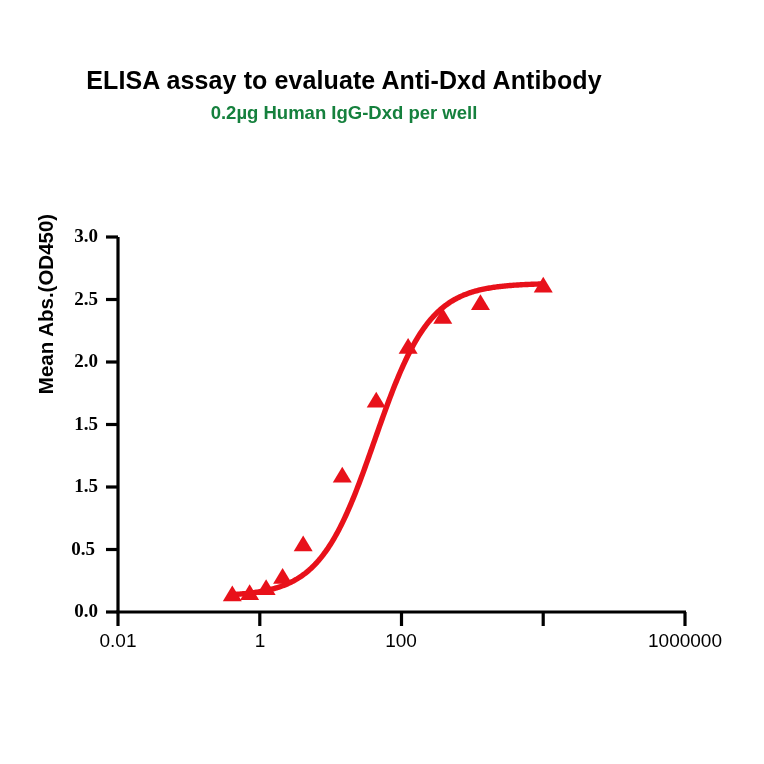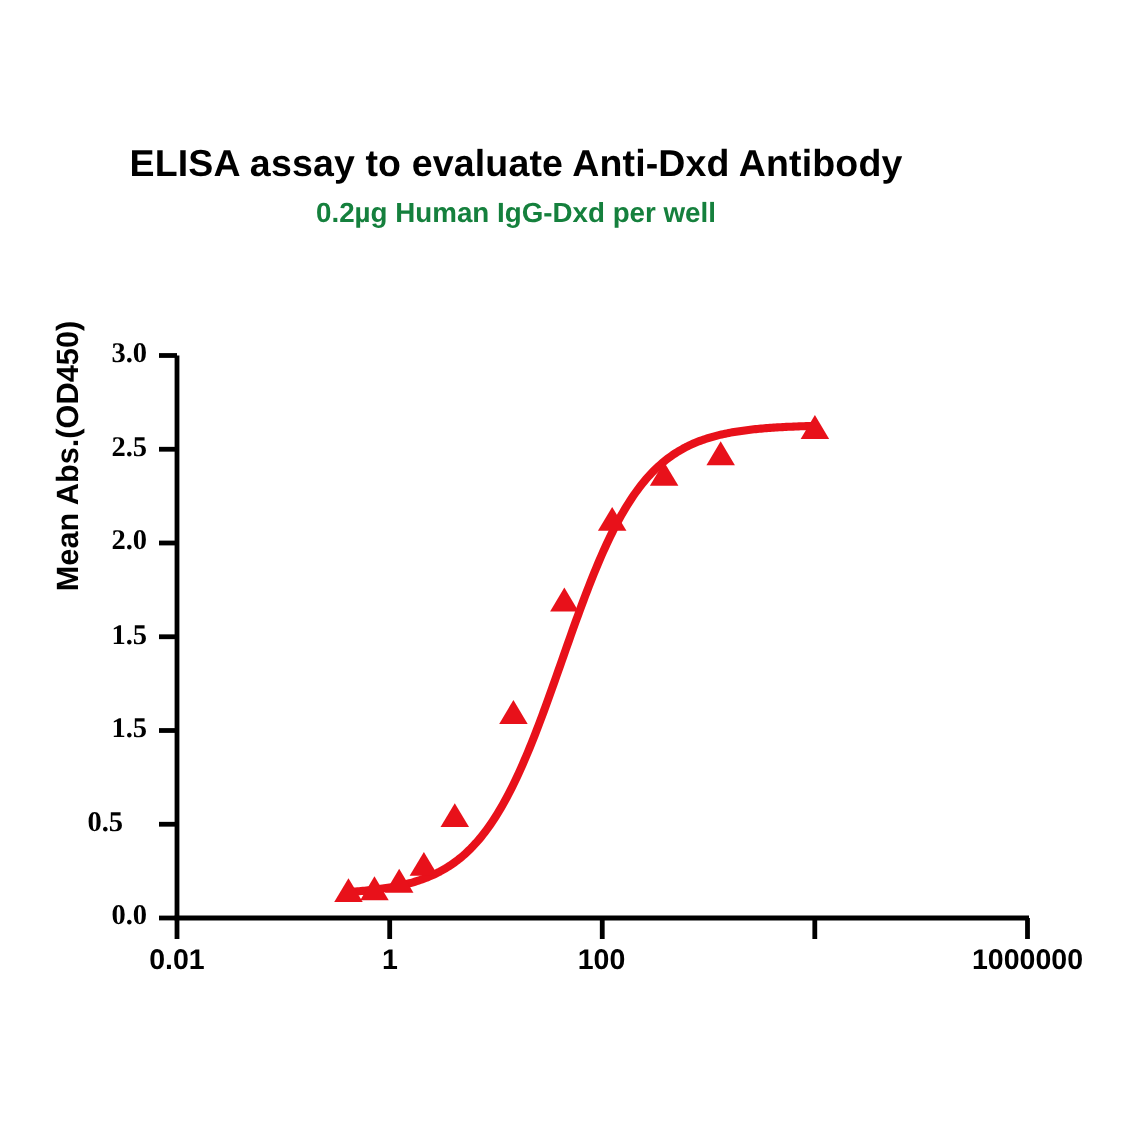--- a/index.html
+++ b/index.html
@@ -5,21 +5,21 @@
   html,body{margin:0;padding:0;}
   body{
     width:764px;height:764px;
     background:#ffffff;
     font-family:"Liberation Sans", sans-serif;
     overflow:hidden;
   }
   #root{position:relative;width:764px;height:764px;}
 
   .title-block{
-    position:absolute;left:0;top:66px;width:688px;text-align:center;margin-top:29px;
+    position:absolute;left:0;top:66px;width:688px;text-align:center;
   }
   .title-main{
     font-size:25px;font-weight:bold;color:#000;letter-spacing:0.1px;
     line-height:1.15;white-space:nowrap;
   }
   .title-sub{
     font-size:18.5px;font-weight:bold;color:#15803d;margin-top:7px;
     line-height:1.15;white-space:nowrap;
   }
 
@@ -39,21 +39,21 @@
   .axis-title-x{
     position:absolute;left:60px;top:657px;width:600px;text-align:center;
     font-size:20.5px;font-weight:bold;color:#000;white-space:nowrap;
   }
   .ytick-label{
     position:absolute;text-align:right;font-size:19px;font-weight:bold;color:#000;
     width:70px;
     font-family:Liberation Serif, serif;
   }
   .xtick-label{
-    position:absolute;text-align:center;font-size:19px;font-weight:bold;color:#000;
+    position:absolute;text-align:center;font-size:19px;font-weight:normal;color:#000;
     width:140px;
   }
 </style>
 </head>
 <body>
 
 <div id="root">
 
   <div class="title-block">
     <div class="title-main">ELISA assay to evaluate Anti-Dxd Antibody</div>
@@ -100,21 +100,21 @@
         <polygon points="480.4507350947471,294.225 470.9507350947471,310.09 489.9507350947471,310.09" fill="#E8111A"></polygon>
         <polygon points="543.25,276.725 533.75,292.59 552.75,292.59" fill="#E8111A"></polygon>
       </g>
   </svg>
 
   <div class="ytick-label" style="left:28px;top:225px;">3.0</div>
   <div class="ytick-label" style="left:28px;top:288px;">2.5</div>
   <div class="ytick-label" style="left:28px;top:350px;">2.0</div>
   <div class="ytick-label" style="left:28px;top:413px;">1.5</div>
   <div class="ytick-label" style="left:28px;top:475px;">1.5</div>
-  <div class="ytick-label" style="left:12px;top:538px;">0.5</div>
+  <div class="ytick-label" style="left:25px;top:538px;">0.5</div>
   <div class="ytick-label" style="left:28px;top:600px;">0.0</div>
 
   <div class="xtick-label" style="left:48px;top:630px;">0.01</div>
   <div class="xtick-label" style="left:190px;top:630px;">1</div>
   <div class="xtick-label" style="left:331px;top:630px;">100</div>
   <div class="xtick-label" style="left:615px;top:630px;">1000000</div>
 
   <div class="axis-title-y">Mean Abs.(OD450)</div>
 
 </div>

